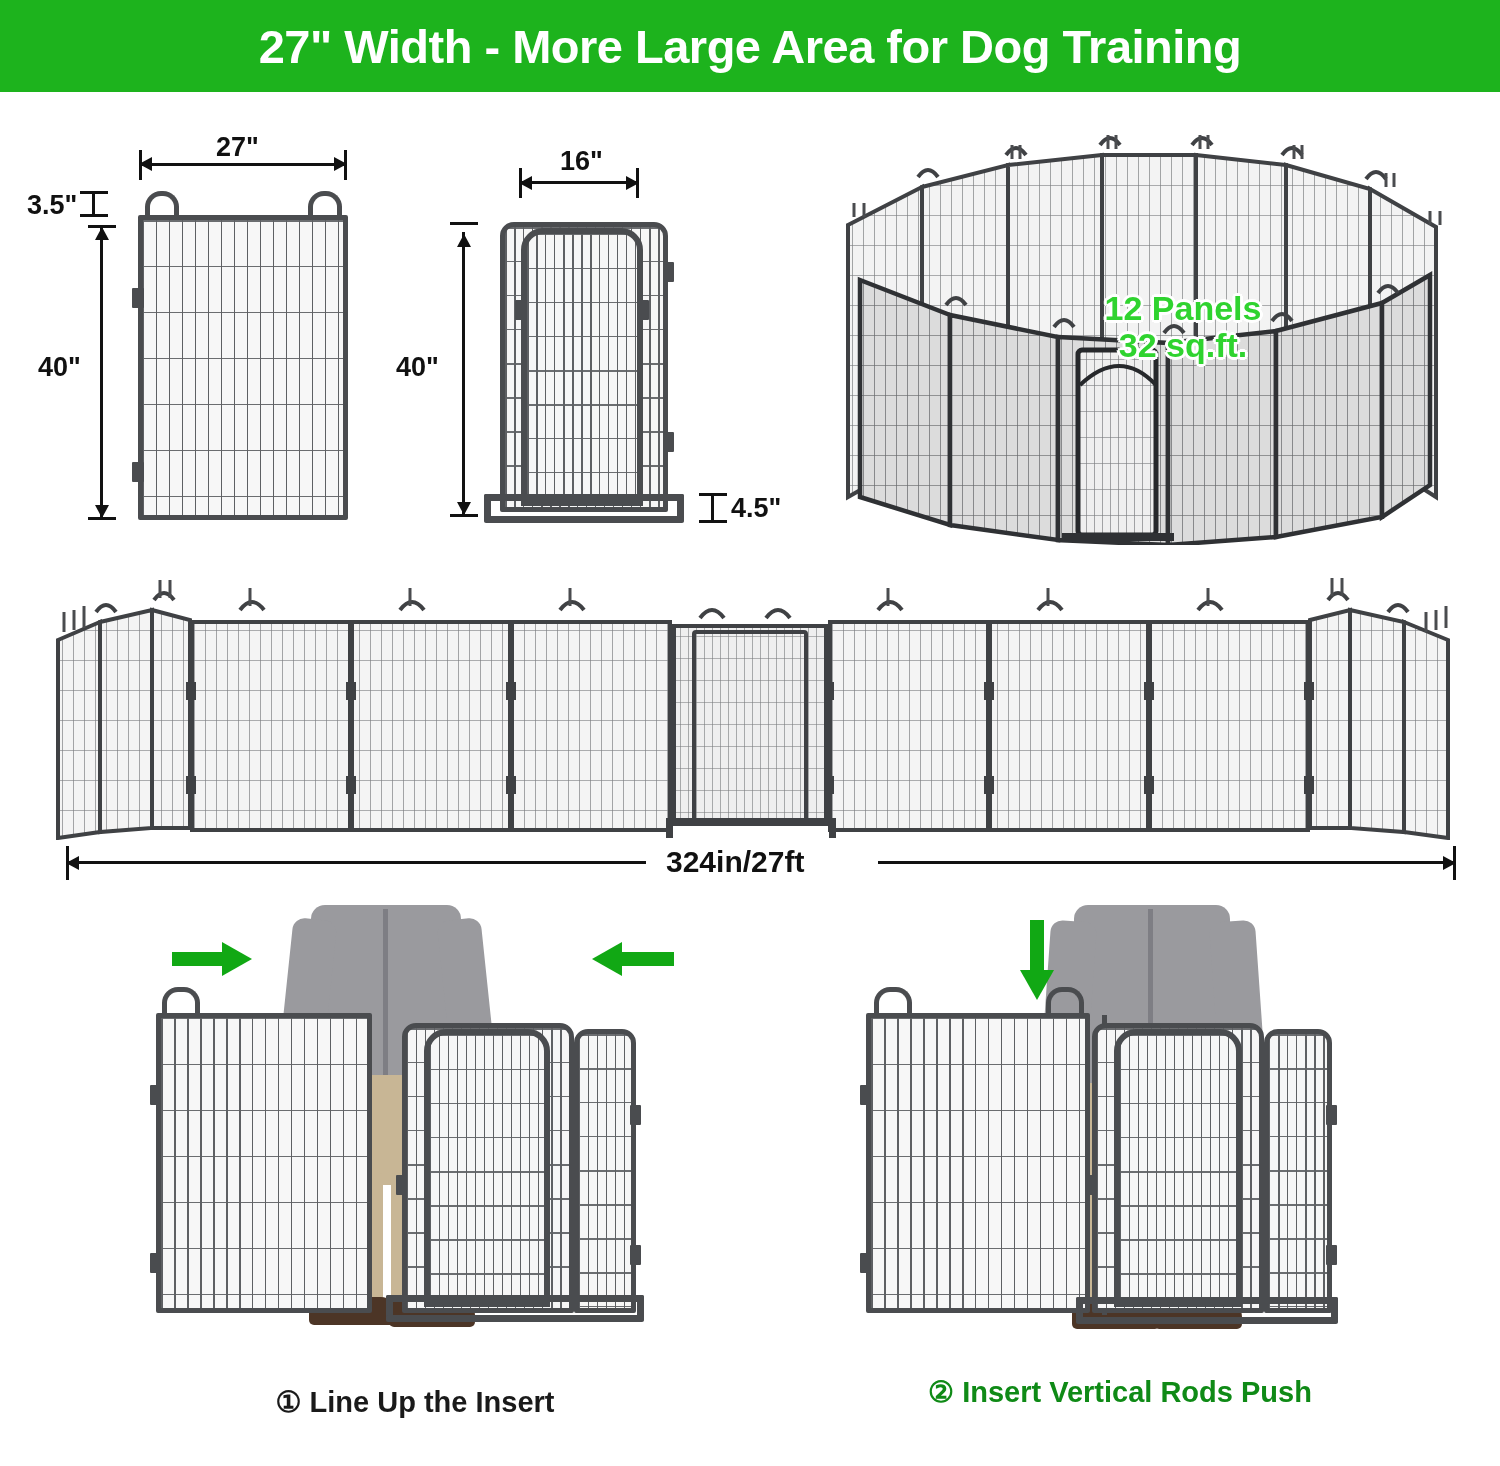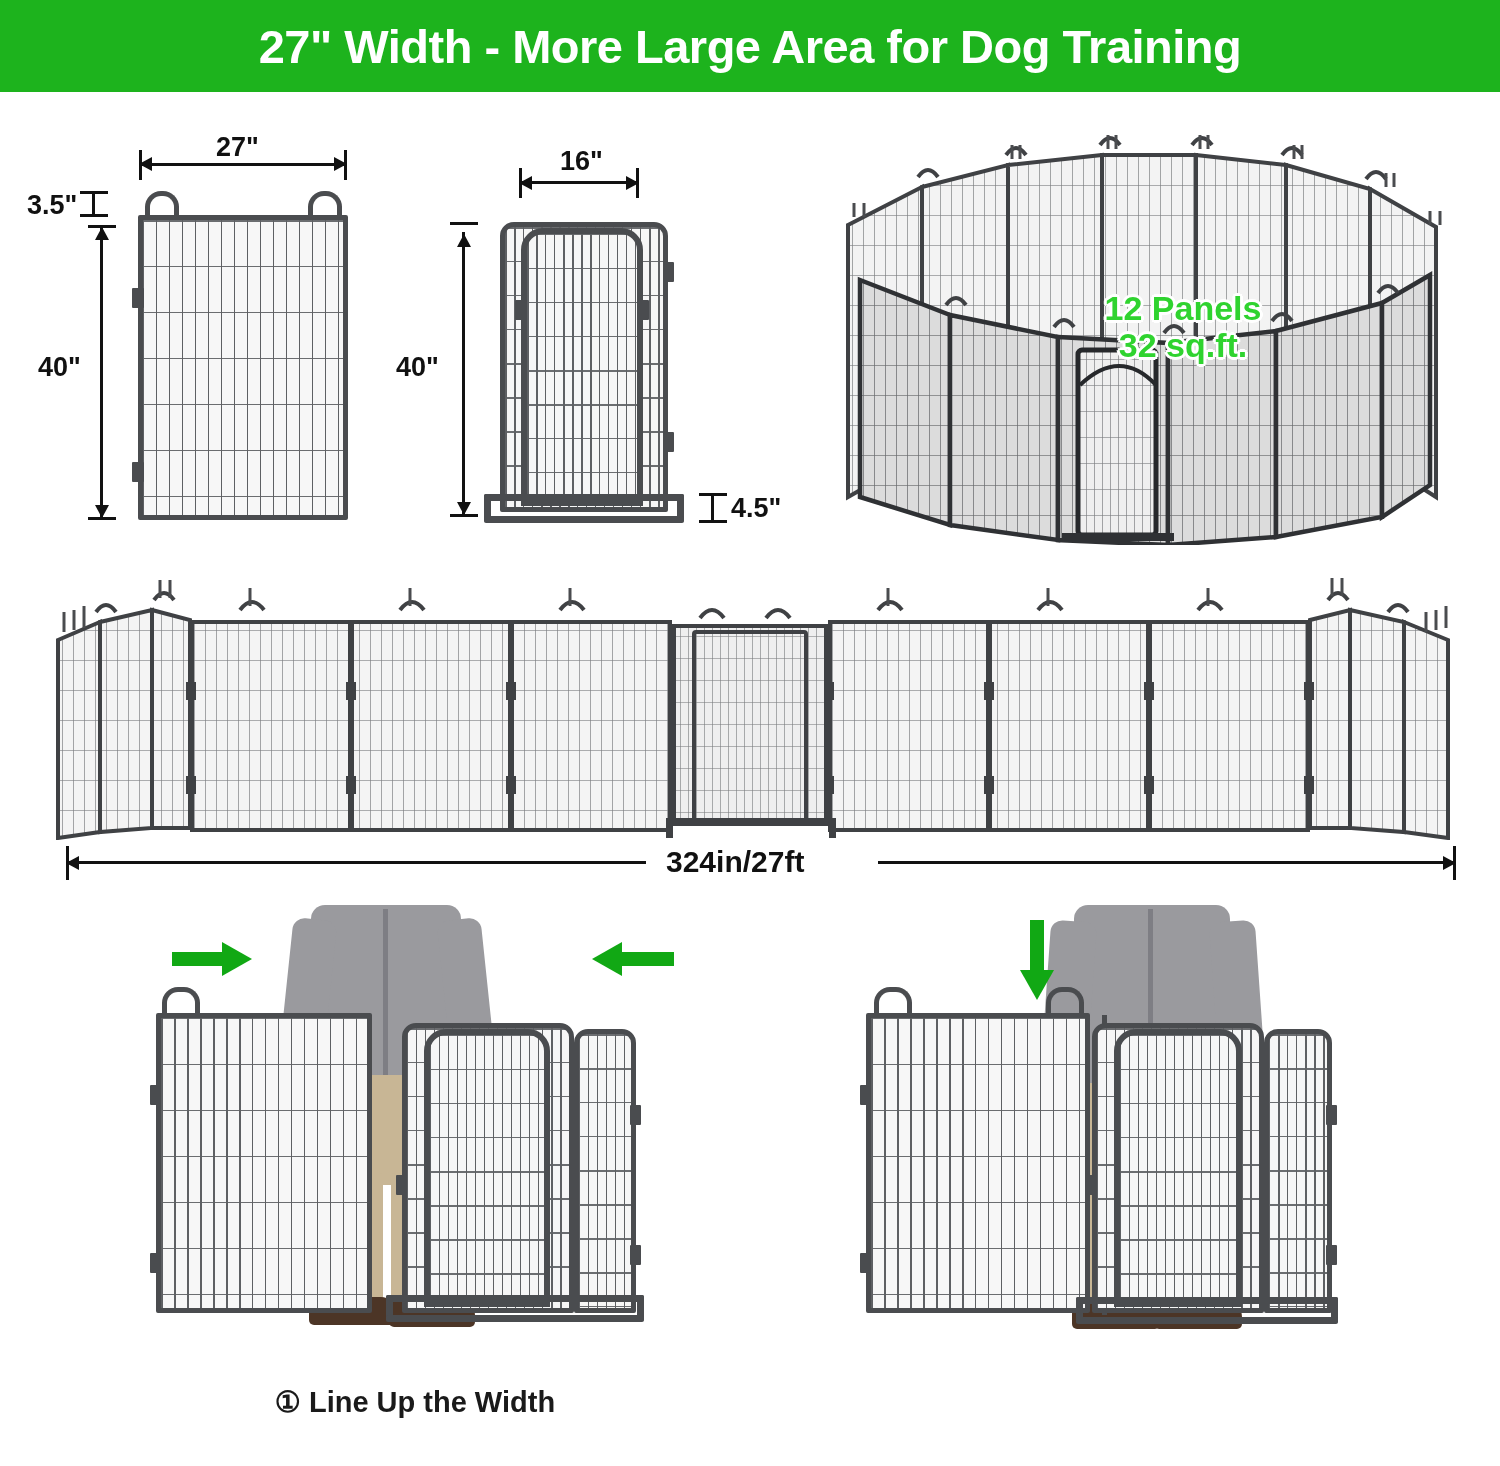--- a/index.html
+++ b/index.html
@@ -458,21 +458,21 @@
   <div class="shaft"></div>
     <div class="head"></div>
 </div>
 <div class="garrow left" style="left:592px; top:942px; width:82px; height:34px;">
   <div class="shaft"></div>
     <div class="head"></div>
 </div>
 
 <div class="caption" style="left:165px; top:1385px; width:500px;">
   <span>①</span>
-  <span>Line Up the Width</span>
+  <span>Line Up the Insert</span>
 </div>
 
 <div style="position:absolute; left:840px; top:905px; width:560px; height:420px;">
 
   <div class="person" style="position:absolute; left:188px; top:0; width:290px; height:420px;">
     <div class="p-sweater" style="left:46px; top:0px; width:156px; height:186px;"></div>
     <div class="p-zip" style="left:120px; top:4px; height:178px;"></div>
     <div class="p-arm" style="left:18px; top:16px; width:46px; height:150px; transform:rotate(4deg);"></div>
     <div class="p-arm" style="left:186px; top:16px; width:46px; height:150px; transform:rotate(-4deg);"></div>
     <div class="p-hand" style="left:20px; top:158px; width:40px; height:30px;"></div>
@@ -503,13 +503,14 @@
   <div class="hinge" style="left:486px; top:200px; width:11px; height:20px;"></div>
   <div class="hinge" style="left:486px; top:340px; width:11px; height:20px;"></div>
 </div>
 
 <div class="garrow down" style="left:1020px; top:920px; width:34px; height:82px;">
   <div class="shaft"></div>
     <div class="head"></div>
 </div>
 
 <div class="caption green" style="left:840px; top:1375px; width:560px;">
+  <div>② Insert Vertical Rods Push</div>
 </div>
 
 </body></html>

